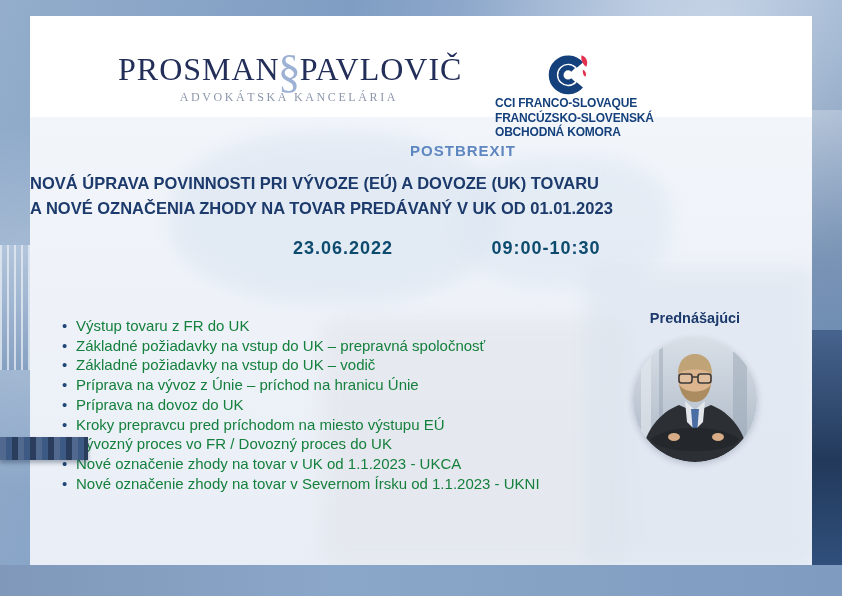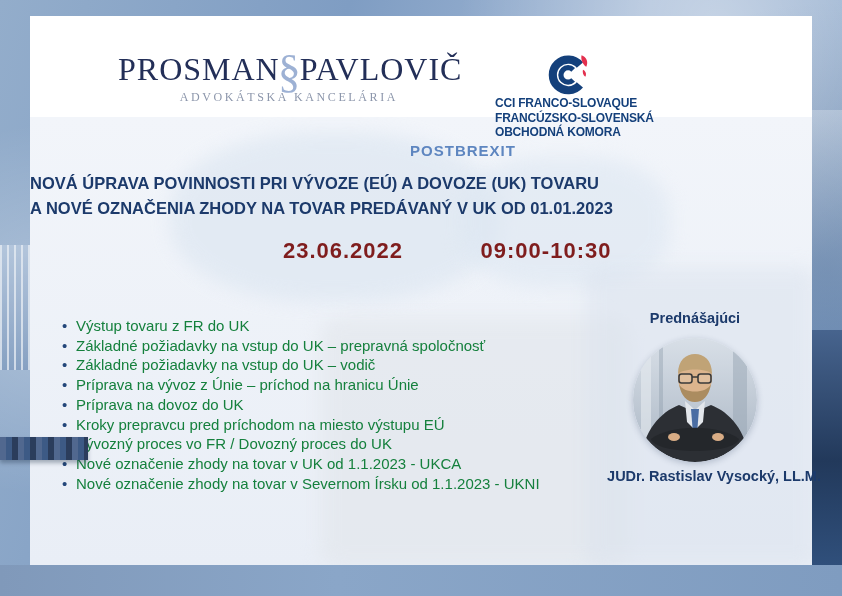--- a/index.html
+++ b/index.html
@@ -45,21 +45,21 @@
     font-family:"Liberation Serif", serif;}
   
   .cci{position:absolute;left:465px;top:34px;display:flex;align-items:center;flex-direction:column;}
   .cci-icon{width:46px;height:46px;margin-right:9px;flex:0 0 auto;}
   .cci-text{font-size:12px;font-weight:700;color:#14407b;line-height:14.5px;letter-spacing:-0.2px;}
   
   .kicker{position:absolute;left:0;top:126px;width:782px;text-align:center;
     font-size:15px;font-weight:700;letter-spacing:1px;color:#5e86c0;padding-left:42px;}
   .title{position:absolute;left:0;top:155px;width:645px;text-align:left;
     font-size:16.5px;font-weight:700;color:#1c3a6b;line-height:25px;}
-  .when{position:absolute;top:222px;font-size:22px;font-weight:700;color:#7f1d1d;
+  .when{position:absolute;top:222px;font-size:18px;font-weight:700;color:#0c4a6e;
     letter-spacing:1px;transform:translateX(-50%);white-space:nowrap;}
   .when-date{left:313px;}
   .when-time{left:516px;}
   
   .topics{position:absolute;left:32px;top:300px;width:500px;margin:0;padding:0;list-style:none;
     color:#15803d;font-size:15px;line-height:19.7px;}
   .topics li{padding-left:14px;position:relative;white-space:nowrap;}
   .topics li::before{content:"•";position:absolute;left:0;top:0;color:#24477a;}
   
   .spk-heading{position:absolute;left:665px;top:294px;transform:translateX(-50%);
@@ -158,17 +158,16 @@
         <ellipse cx="62" cy="40" rx="17" ry="20" fill="#dcb48d"></ellipse>
         <path d="M45,36 C45,22 53,16 62,16 C71,16 79,22 79,36 C74,30 50,30 45,36 Z" fill="#c0a376"></path>
         <path d="M46,46 C48,58 54,64 62,64 C70,64 76,58 78,46 C74,56 50,56 46,46 Z" fill="#ab8c60"></path>
 
         <rect x="46" y="36" width="13" height="9" rx="2.5" fill="rgba(255,255,255,.15)" stroke="#3a3a3a" stroke-width="1.6"></rect>
         <rect x="65" y="36" width="13" height="9" rx="2.5" fill="rgba(255,255,255,.15)" stroke="#3a3a3a" stroke-width="1.6"></rect>
         <line x1="59" y1="39" x2="65" y2="39" stroke="#3a3a3a" stroke-width="1.6"></line>
       </g>
     </svg>
   </div>
-  <div class="spk-name">JUDr. Rastislav Vysocký, LL.M.</div>
 
 </div>
 
 <div class="bg-ship"></div>
 
 </body></html>

